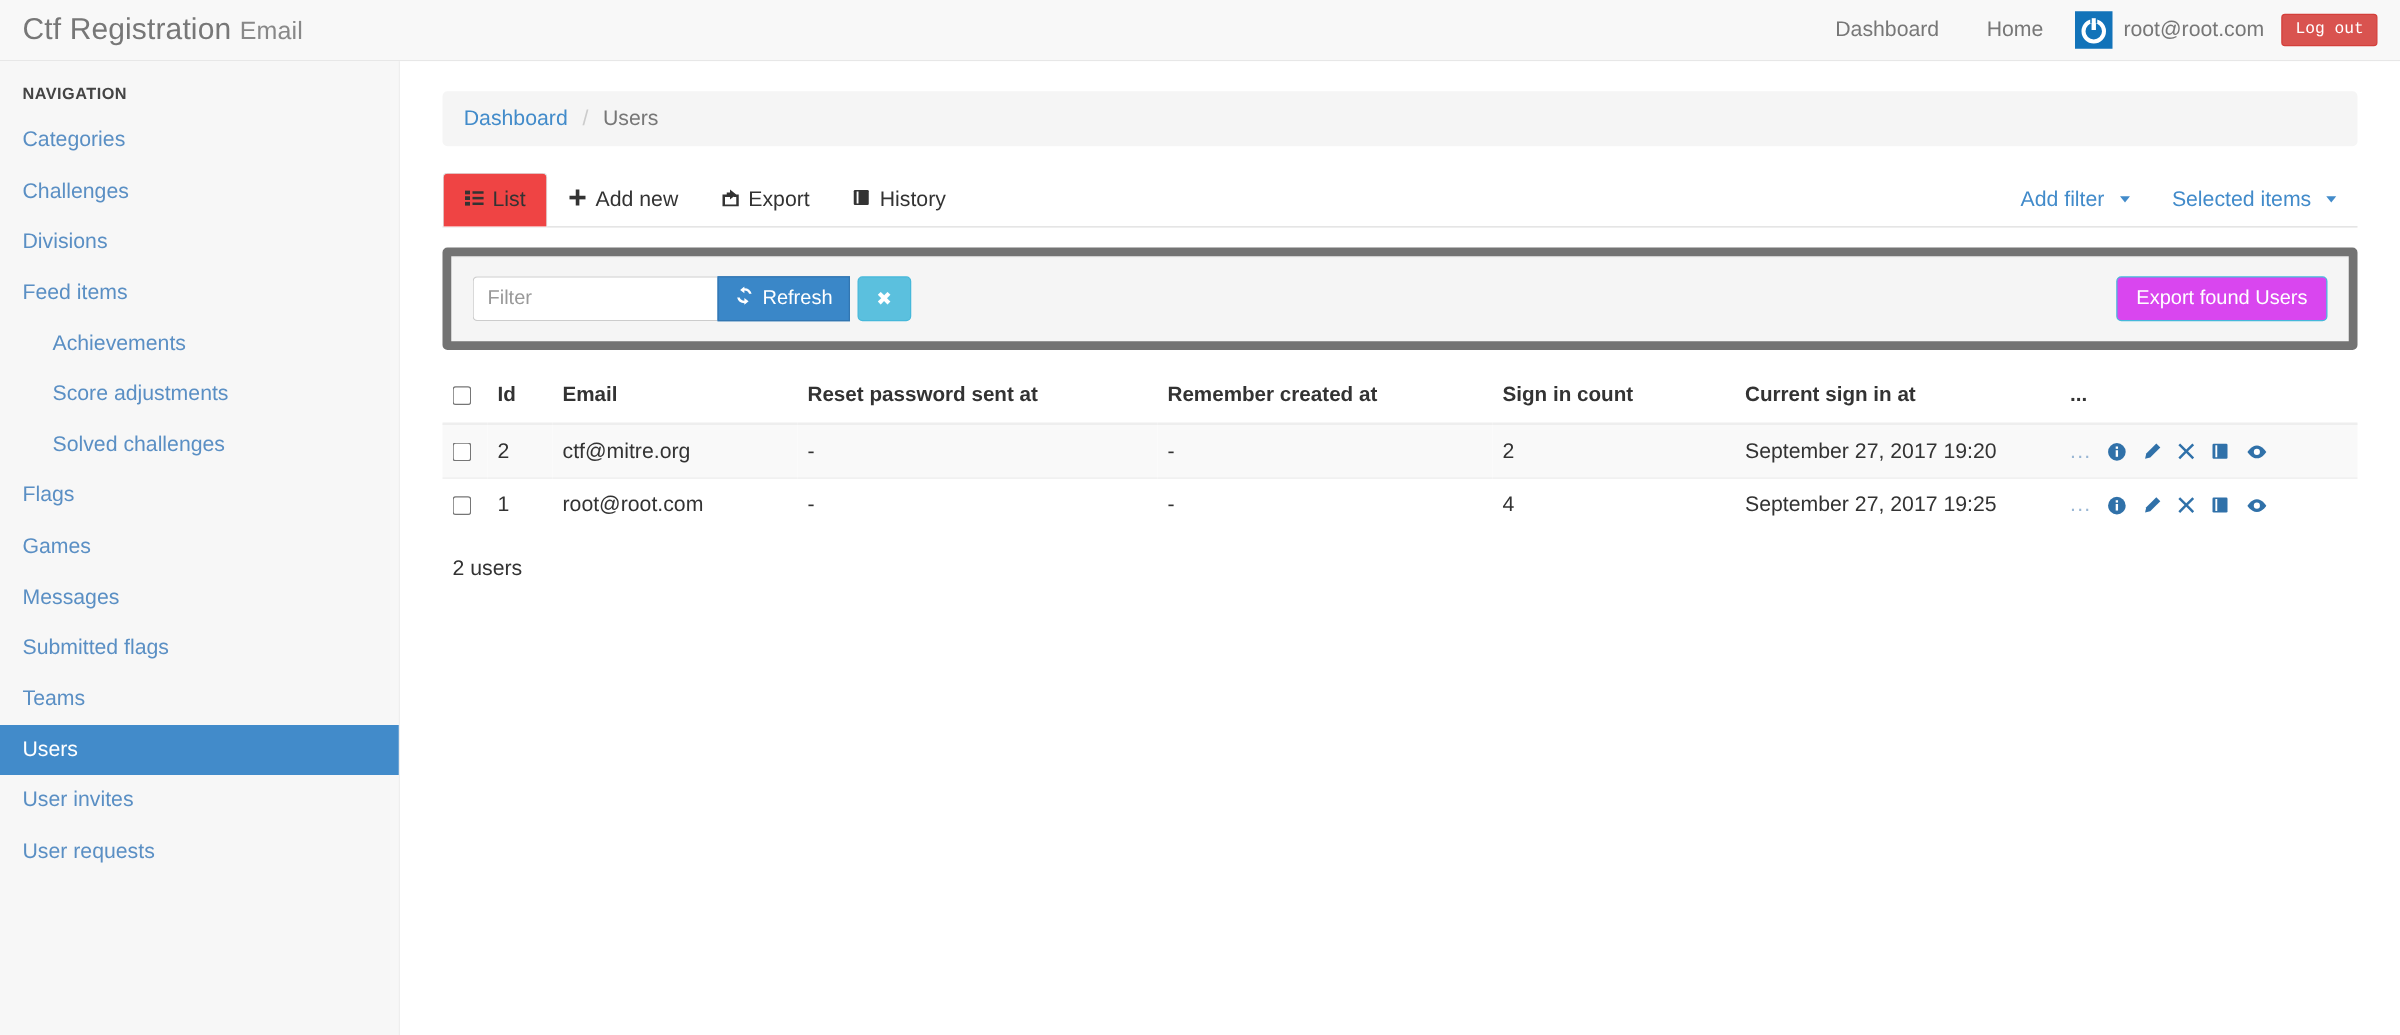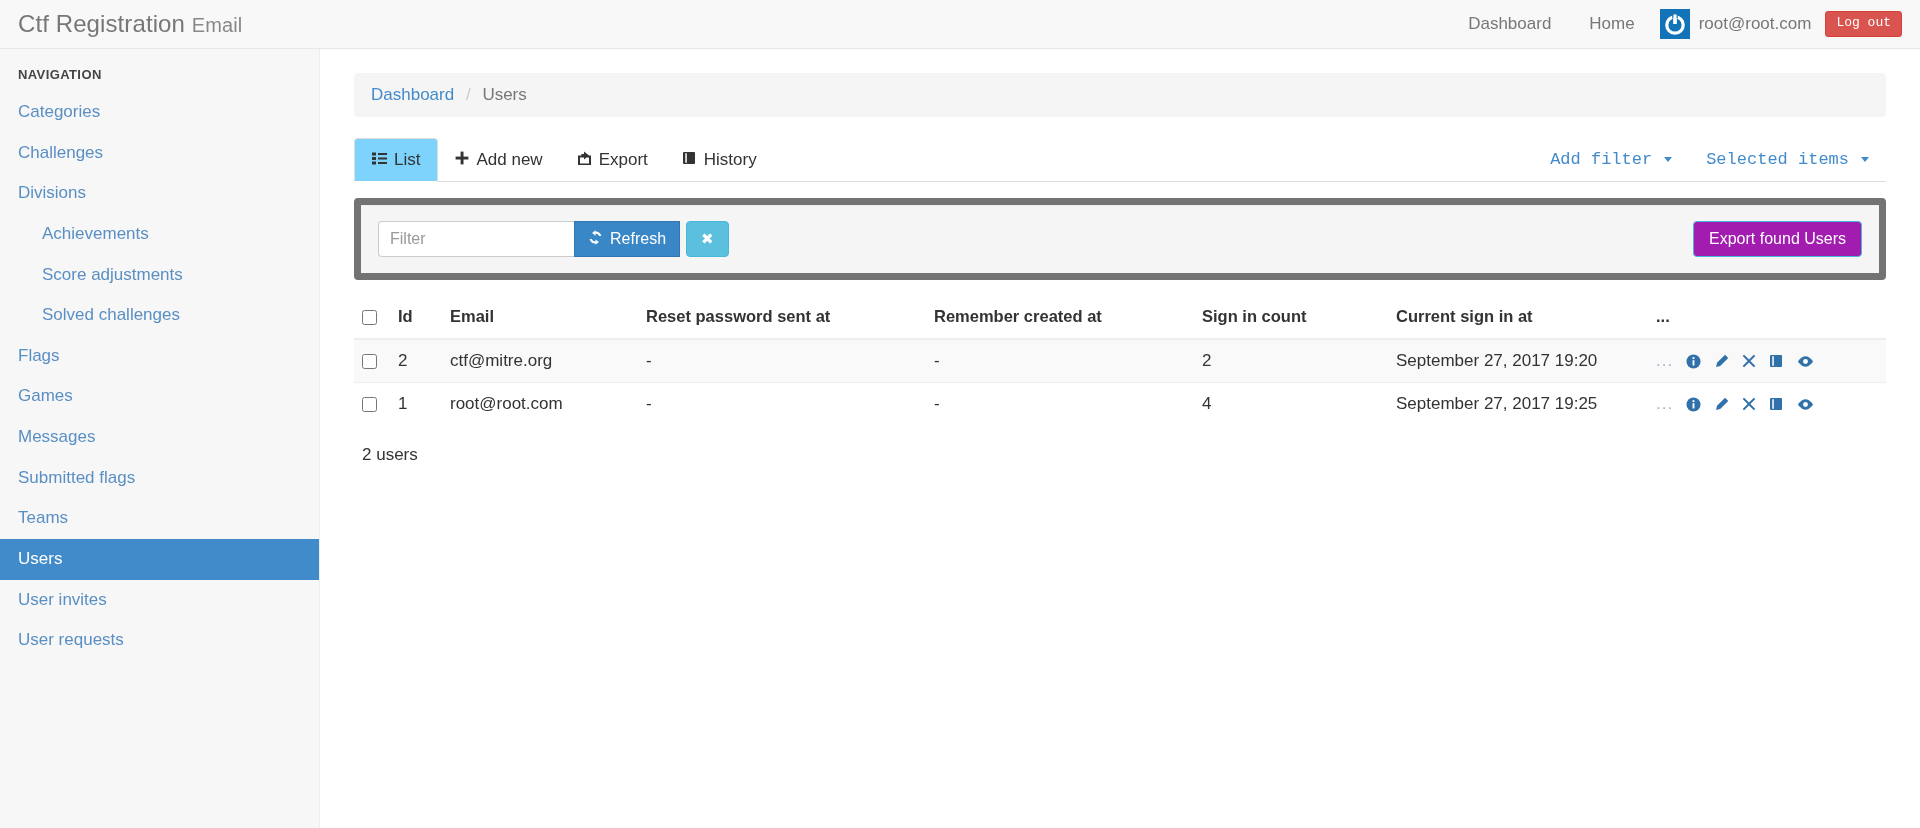--- a/index.html
+++ b/index.html
@@ -140,26 +140,26 @@
     padding: 10px 17px 10px;
     display: inline-flex; align-items: center; gap: 7px;
     line-height: 1.3;
     cursor: pointer;
     white-space: nowrap;
   }
   .tab.active {
     border: 1px solid #dddddd;
     border-bottom-color: #ffffff;
     border-radius: 4px 4px 0 0;
-    background: #7dd3fc;
+    background: #ef4444;
     margin-bottom: -1px;
   }
   .tab-right {
     margin-left: auto;
-    display: flex; align-items: flex-end; font-family: Liberation Mono, monospace;
+    display: flex; align-items: flex-end;
   }
   .tab-right .tab { color: #428bca; }
   .caret {
     display: inline-block;
     width: 0; height: 0;
     border-left: 4px solid transparent;
     border-right: 4px solid transparent;
     border-top: 5px solid currentColor;
     margin-left: 5px;
   }
@@ -209,21 +209,21 @@
     color: #ffffff;
     font-size: 15px;
     font-family: "Liberation Sans", sans-serif;
     padding: 0 14px;
     cursor: pointer;
     margin-left: 6px;
     border-radius: 4px;
   }
   .btn-export-found {
     margin-left: auto;
-    background: #a21caf;
+    background: #d946ef;
     border: 1px solid #46b8da;
     border-radius: 4px;
     color: #ffffff;
     font-size: 16px;
     font-family: "Liberation Sans", sans-serif;
     padding: 8px 15px;
     cursor: pointer;
     white-space: nowrap;
   }
 
@@ -301,20 +301,21 @@
     </div>
     <button class="logout-btn">Log out</button>
   </div>
 </div>
 
 <div class="sidebar">
   <div class="nav-header">NAVIGATION</div>
   <a class="side-item">Categories</a>
   <a class="side-item">Challenges</a>
   <a class="side-item">Divisions</a>
+  <a class="side-item">Feed items</a>
   <a class="side-item sub">Achievements</a>
   <a class="side-item sub">Score adjustments</a>
   <a class="side-item sub">Solved challenges</a>
   <a class="side-item">Flags</a>
   <a class="side-item">Games</a>
   <a class="side-item">Messages</a>
   <a class="side-item">Submitted flags</a>
   <a class="side-item">Teams</a>
   <a class="side-item active">Users</a>
   <a class="side-item">User invites</a>

